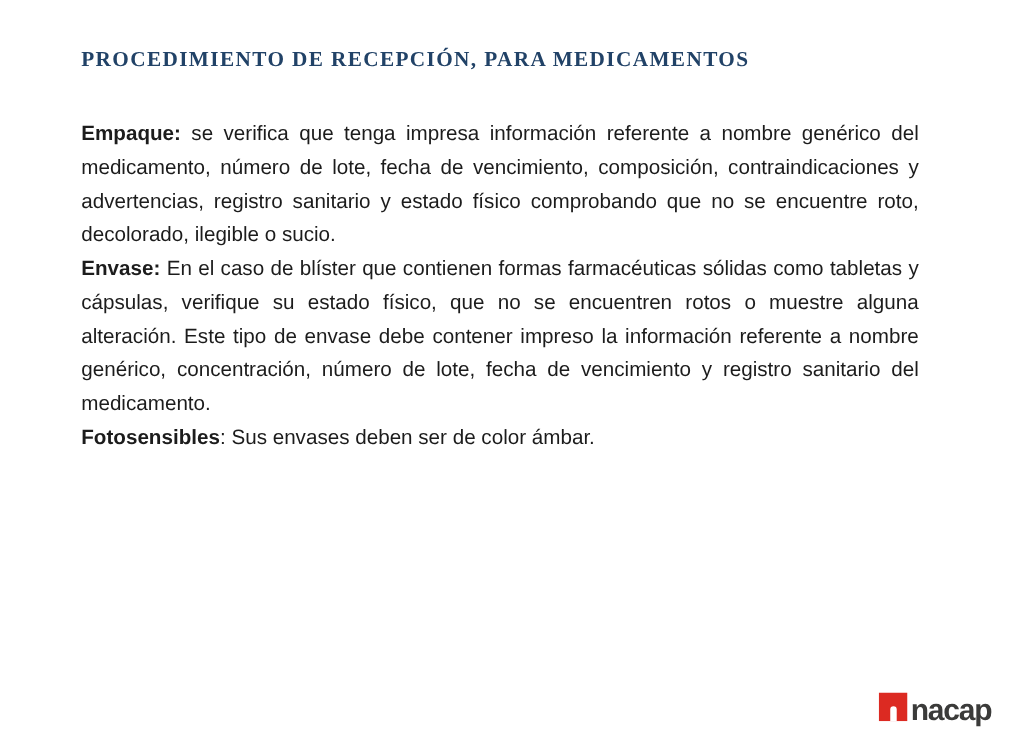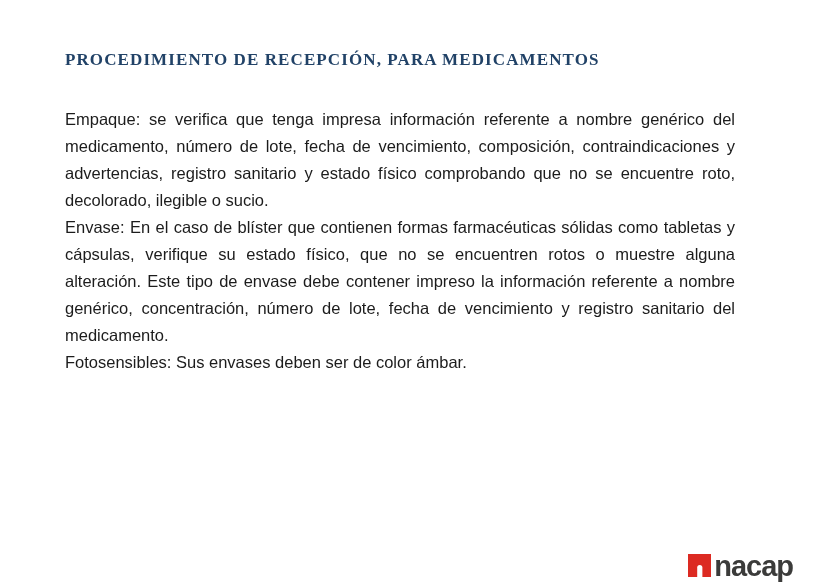--- a/index.html
+++ b/index.html
@@ -11,21 +11,21 @@
     position: relative;
     width: 828px;
     height: 586px;
     background: #ffffff;
     overflow: hidden;
     font-family: "Liberation Sans", sans-serif;
   }
   .content {
     position: absolute;
     left: 65px;
-    top: 12px;
+    top: 0;
     width: 670px;
   }
   .page-title {
     margin: 38px 0 0 0;
     font-family: "Liberation Serif", serif;
     font-weight: bold;
     font-size: 17px;
     letter-spacing: 1.1px;
     color: #214267;
   }
@@ -38,39 +38,39 @@
     margin-top: 36px;
     font-size: 16.5px;
     line-height: 27px;
     color: #1c1c1c;
     text-align: justify;
   }
   .para {
     margin: 0;
   }
   .para .lead {
-    font-weight: normal;
+    font-weight: bold;
   }
   .logo {
     position: absolute;
     right: 35px;
     bottom: 9px;
     display: flex;
     align-items: flex-end;
     gap: 3px;
   }
   .logo-mark {
     display: block;
     width: 23px;
     height: 23px;
   }
   .logo-text {
     font-family: "Liberation Sans", sans-serif;
     font-weight: bold;
-    font-size: 29px;
+    font-size: 24px;
     letter-spacing: -1px;
     color: #3b3b3a;
     line-height: 1;
     margin-bottom: -4px;
   }
 </style>
 </head>
 <body>
 
 <div class="slide">

